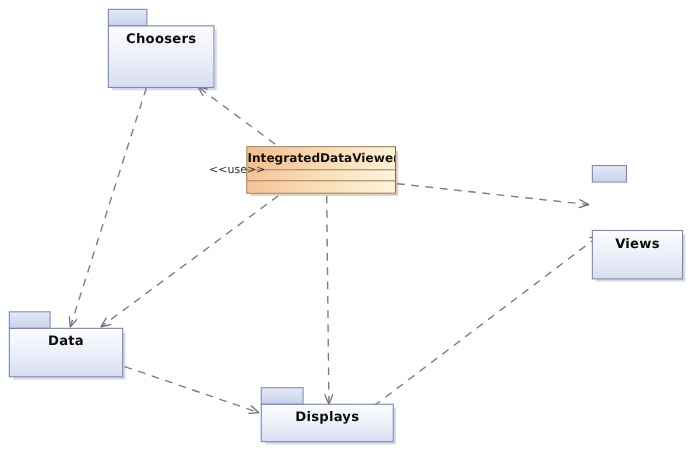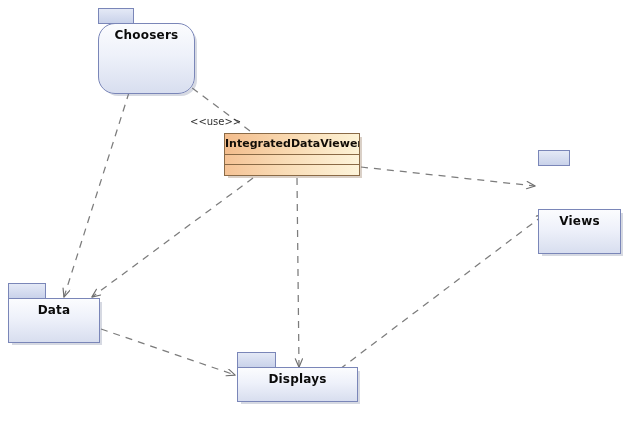--- a/index.html
+++ b/index.html
@@ -104,20 +104,21 @@
   }
 
   
   .edge-label {
     position: absolute;
     font-family: "DejaVu Sans", sans-serif;
     font-size: 10px;
     color: #303030;
     white-space: nowrap;
     background: transparent;
+    margin-top: 33px;
   }
 </style>
 </head>
 <body>
 
 <div id="diagram-canvas">
 
   <svg id="edge-layer" viewBox="0 0 632 423" width="632" height="423" xmlns="http://www.w3.org/2000/svg">
     <defs>
       <marker id="openArrow" markerWidth="11" markerHeight="11" refX="9.2" refY="4" orient="auto" markerUnits="userSpaceOnUse">
@@ -133,41 +134,41 @@
         <path d="M 361,167 L 535,186" stroke-dasharray="7,6" marker-end="url(#openArrow)" stroke="#7c7c7c"></path>
         <path d="M 101,329 L 235,375" stroke-dasharray="7,6" marker-end="url(#openArrow)" stroke="#7c7c7c"></path>
         <path d="M 340,369 L 545,214" stroke-dasharray="7,6" marker-end="url(#openArrow)" stroke="#7c7c7c"></path>
       </g>
   </svg>
 
   <div id="node-layer">
 
     <div class="pkg" style="left:98px; top:8px;">
       <div class="pkg-tab" style="width:36px; height:16px;"></div>
-      <div class="pkg-body" style="width:97px; height:71px;border-radius:17px;">
+      <div class="pkg-body" style="width:97px; height:57px;">
         <div class="pkg-label">Choosers</div>
       </div>
     </div>
 
     <div class="cls" style="left:224px; top:133px; width:136px; height:43px;">
       <div class="cls-name">IntegratedDataViewer</div>
       <div class="cls-compartment"></div>
       <div class="cls-compartment last"></div>
     </div>
 
     <div class="pkg" style="left:538px; top:150px;">
       <div class="pkg-tab" style="width:32px; height:16px;"></div>
       <div class="pkg-body" style="width:83px; height:45px;margin-top:44px;">
         <div class="pkg-label">Views</div>
       </div>
     </div>
 
     <div class="pkg" style="left:8px; top:283px;">
       <div class="pkg-tab" style="width:38px; height:16px;"></div>
-      <div class="pkg-body" style="width:92px; height:45px;padding-left:40px;">
+      <div class="pkg-body" style="width:104px; height:45px;padding-left:40px;">
         <div class="pkg-label">Data</div>
       </div>
     </div>
 
     <div class="pkg" style="left:237px; top:352px;">
       <div class="pkg-tab" style="width:39px; height:16px;"></div>
       <div class="pkg-body" style="width:121px; height:35px;">
         <div class="pkg-label">Displays</div>
       </div>
     </div>

